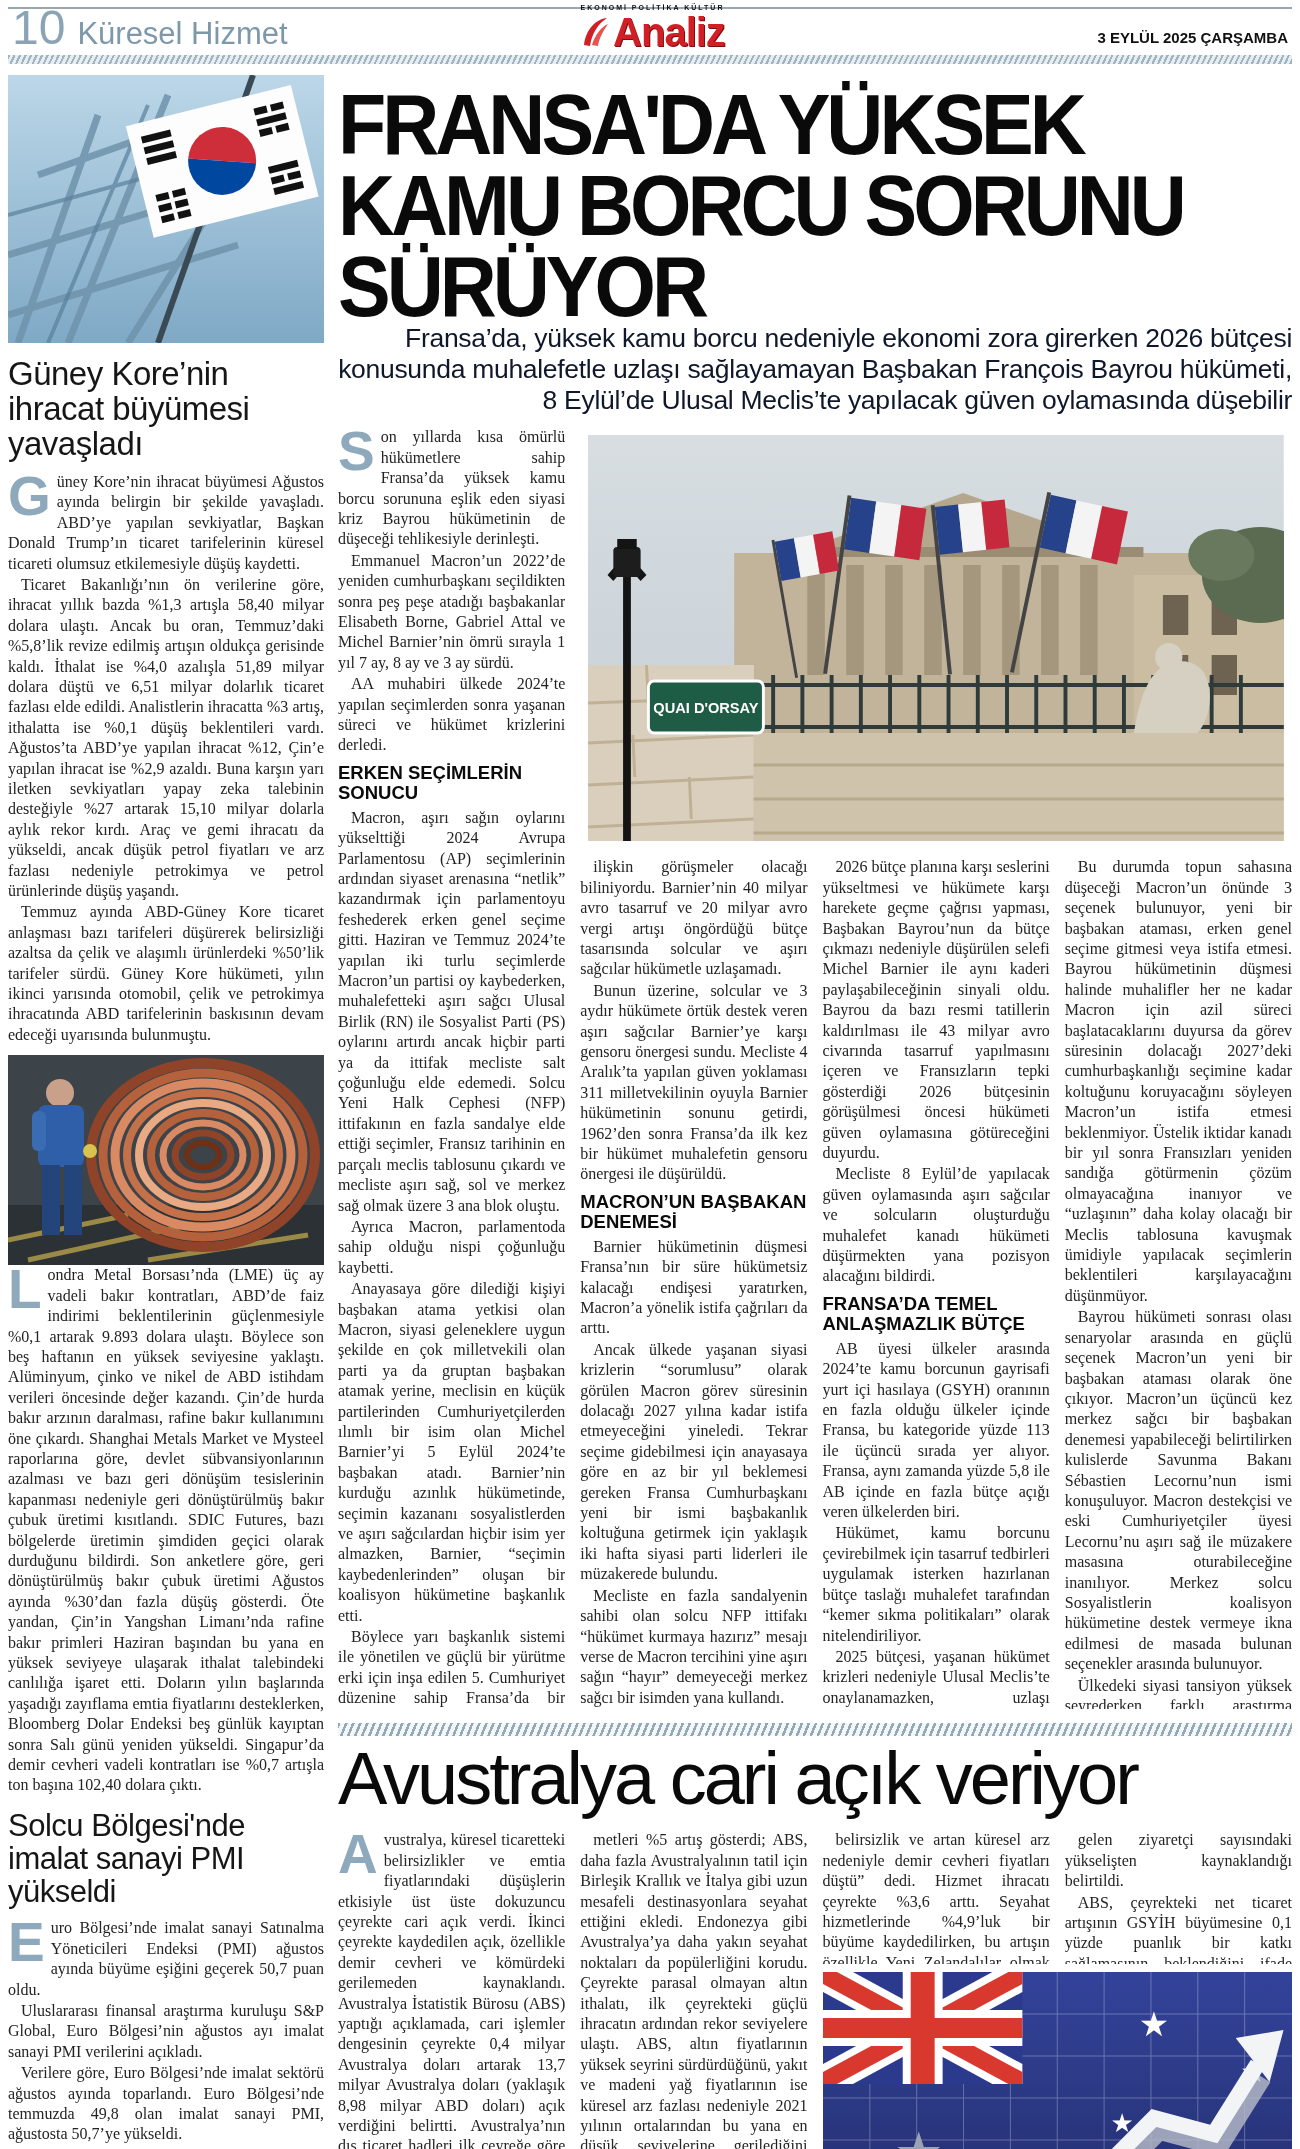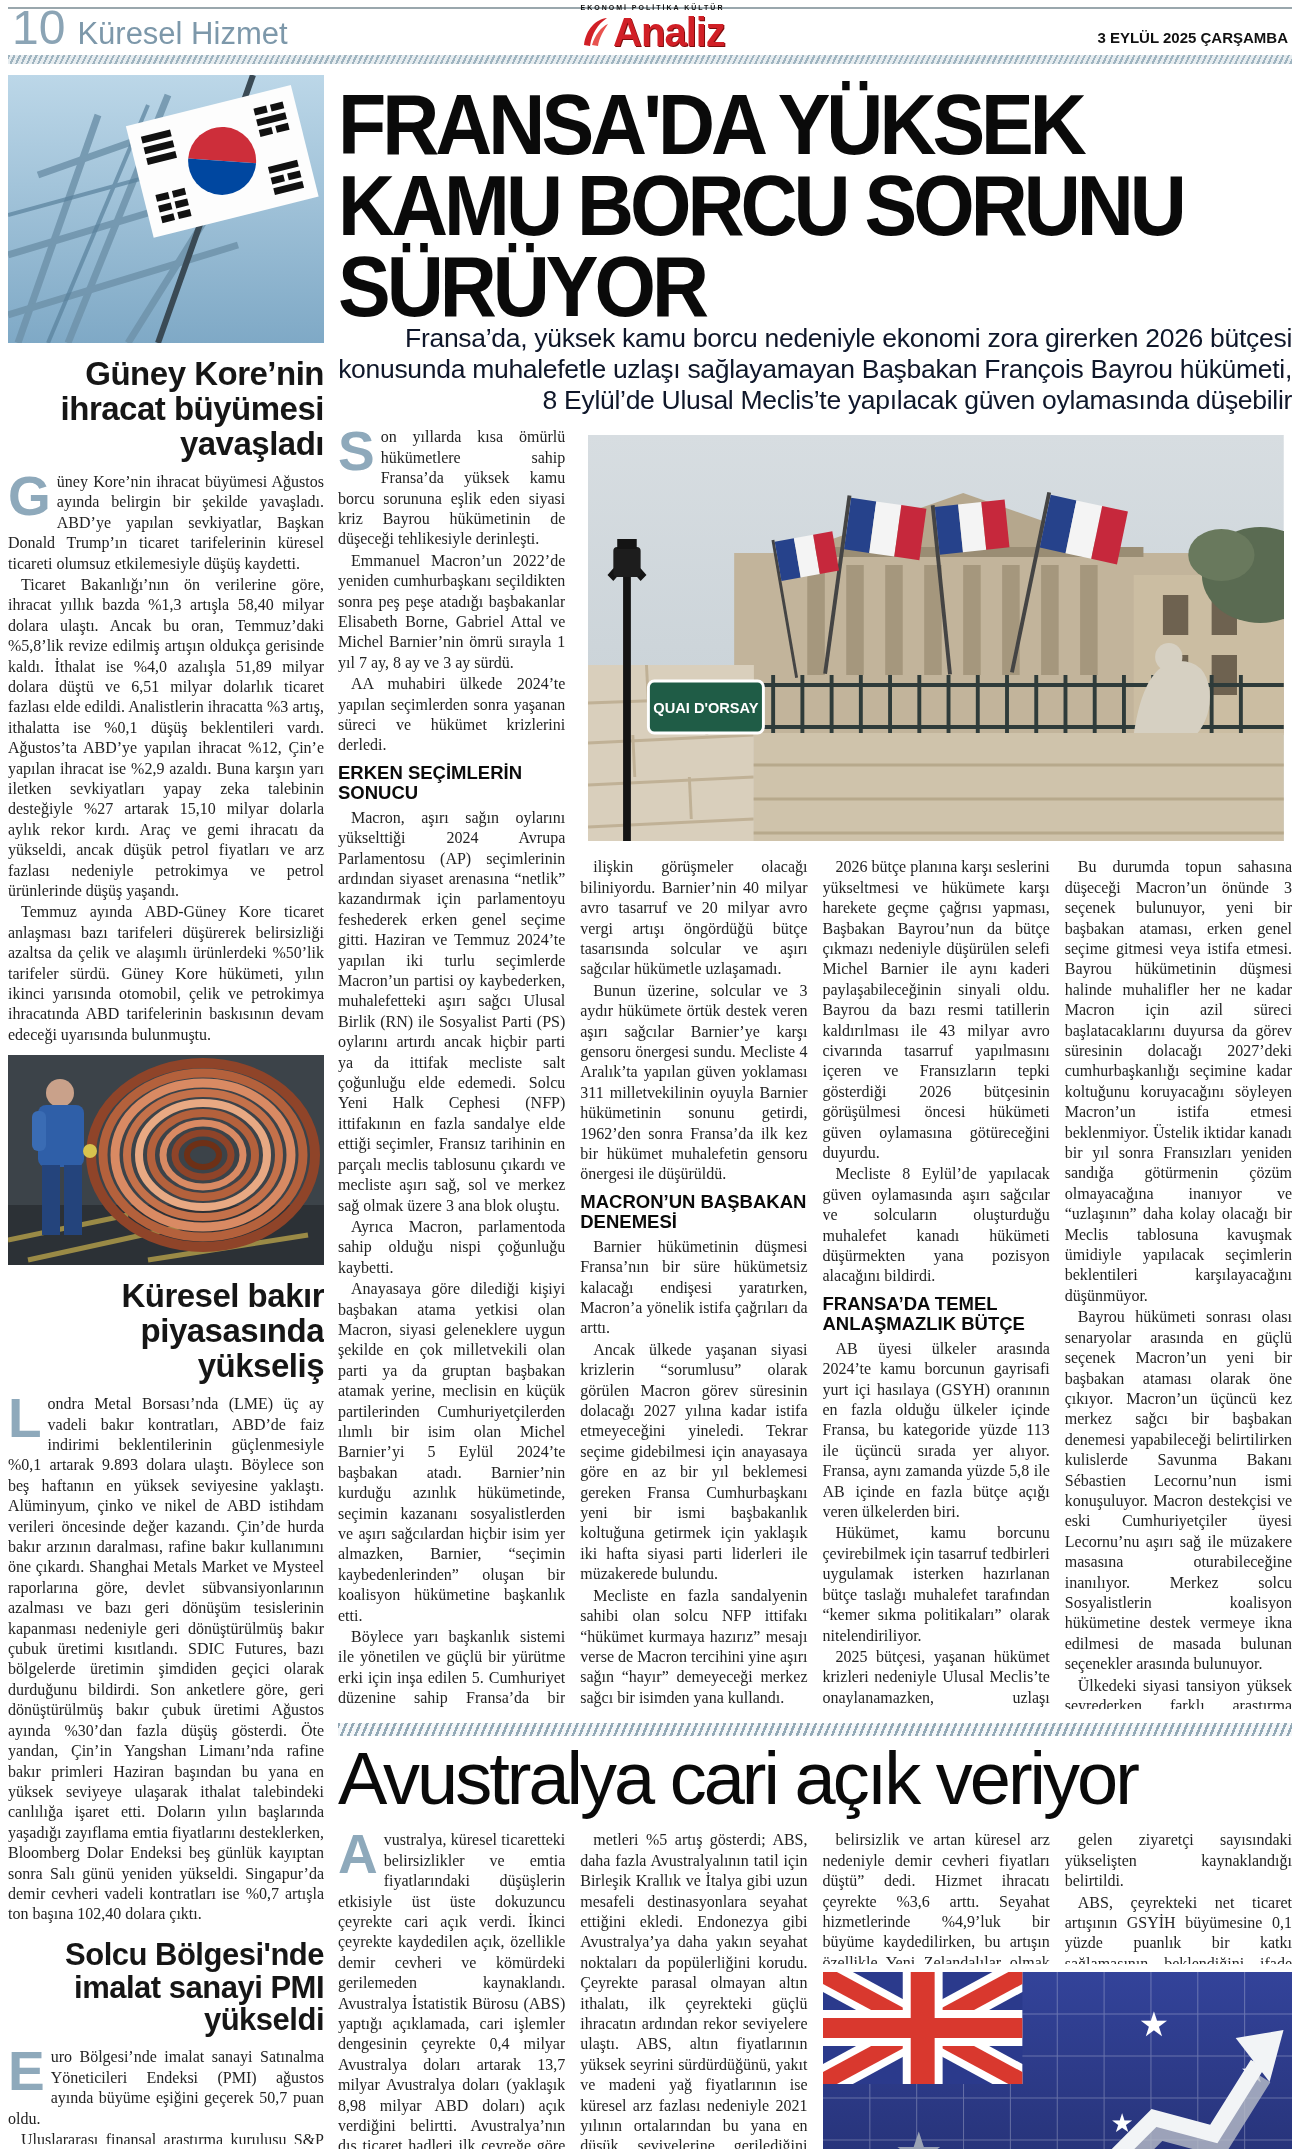--- a/index.html
+++ b/index.html
@@ -26,22 +26,22 @@
   aside{width:316px;flex:none;height:2072px;overflow:hidden;}
   main{flex:1;min-width:0;}
   
   .news p{margin:0 0 1px 0;font-size:16px;line-height:20.4px;text-align:justify;text-indent:13px;color:#232323;}
   .news p.lead{text-indent:0;}
   .news h4{font-family:"Liberation Sans",sans-serif;font-size:18.5px;line-height:1.08;font-weight:700;
            color:#0b0b0b;margin:7px 0 5px 0;text-indent:0;}
   .dropcap{float:left;font-family:"Liberation Sans",sans-serif;font-weight:700;font-size:55px;
            line-height:44px;color:#8ea9bb;padding:2px 6px 0 0;}
   
-  .sb-title{font-family:"Liberation Sans",sans-serif;font-weight:700;font-size:33px;line-height:1.06;
-            letter-spacing:-0.5px;color:#161616;margin:14px 0 10px 0;text-align:right;}
+  .sb-title{font-family:"Liberation Sans",sans-serif;font-weight:400;font-size:33px;line-height:1.06;
+            letter-spacing:-0.5px;color:#161616;margin:14px 0 10px 0;}
   .sb-fig{width:100%;display:block;}
   aside .news{margin-bottom:6px;}
   
   .fr-headline{font-family:"Liberation Sans",sans-serif;font-weight:700;font-size:79px;line-height:0.95;
                letter-spacing:-4px;color:#0a0a0a;margin:12px 0 10px 0;transform:scaleY(1.08);transform-origin:top left;}
   .fr-deck{font-family:"Liberation Sans",sans-serif;font-size:26.5px;line-height:1.16;color:#0f172a;
            margin:14px 0 12px 0;text-align:right;letter-spacing:-0.3px;}
   .fr-grid{display:grid;grid-template-columns:repeat(4,1fr);column-gap:15px;row-gap:8px;
            grid-template-rows:422px auto;}
   .fr-col1{grid-column:1;grid-row:1/3;height:1282px;overflow:hidden;}
@@ -174,21 +174,20 @@
         <g>
           <circle cx="52" cy="38" r="14" fill="#c9a18a"></circle>
           <rect x="30" y="50" width="46" height="62" rx="8" fill="#2f5fa8"></rect>
           <rect x="34" y="110" width="18" height="70" fill="#24447c"></rect>
           <rect x="56" y="110" width="18" height="70" fill="#24447c"></rect>
           <rect x="24" y="56" width="14" height="40" rx="6" fill="#3a6cb4"></rect>
           <circle cx="82" cy="96" r="7" fill="#d8c34e"></circle>
         </g>
       </svg>
     </figure>
-    <h2 class="sb-title">Küresel bakır piyasasında yükseliş</h2>
     <div class="news">
         <p class="lead"><span class="dropcap">L</span>ondra Metal Borsası’nda (LME) üç ay vadeli bakır kontratları, ABD’de faiz indirimi beklentilerinin güçlenmesiyle %0,1 artarak 9.893 dolara ulaştı. Böylece son beş haftanın en yüksek seviyesine yaklaştı. Alüminyum, çinko ve nikel de ABD istihdam verileri öncesinde değer kazandı. Çin’de hurda bakır arzının daralması, rafine bakır kullanımını öne çıkardı. Shanghai Metals Market ve Mysteel raporlarına göre, devlet sübvansiyonlarının azalması ve bazı geri dönüşüm tesislerinin kapanması nedeniyle geri dönüştürülmüş bakır çubuk üretimi kısıtlandı. SDIC Futures, bazı bölgelerde üretimin şimdiden geçici olarak durduğunu bildirdi. Son anketlere göre, geri dönüştürülmüş bakır çubuk üretimi Ağustos ayında %30’dan fazla düşüş gösterdi. Öte yandan, Çin’in Yangshan Limanı’nda rafine bakır primleri Haziran başından bu yana en yüksek seviyeye ulaşarak ithalat talebindeki canlılığa işaret etti. Doların yılın başlarında yaşadığı zayıflama emtia fiyatlarını desteklerken, Bloomberg Dolar Endeksi beş günlük kayıptan sonra Salı günü yeniden yükseldi. Singapur’da demir cevheri vadeli kontratları ise %0,7 artışla ton başına 102,40 dolara çıktı.</p>
       </div>
 
     <h2 class="sb-title" style="font-size:31px;">Solcu Bölgesi'nde imalat sanayi PMI yükseldi</h2>
     <div class="news">
         <p class="lead"><span class="dropcap">E</span>uro Bölgesi’nde imalat sanayi Satınalma Yöneticileri Endeksi (PMI) ağustos ayında büyüme eşiğini geçerek 50,7 puan oldu.</p>
         <p>Uluslararası finansal araştırma kuruluşu S&amp;P Global, Euro Bölgesi’nin ağustos ayı imalat sanayi PMI verilerini açıkladı.</p>
         <p>Verilere göre, Euro Bölgesi’nde imalat sektörü ağustos ayında toparlandı. Euro Bölgesi’nde temmuzda 49,8 olan imalat sanayi PMI, ağustosta 50,7’ye yükseldi.</p>
       </div>

